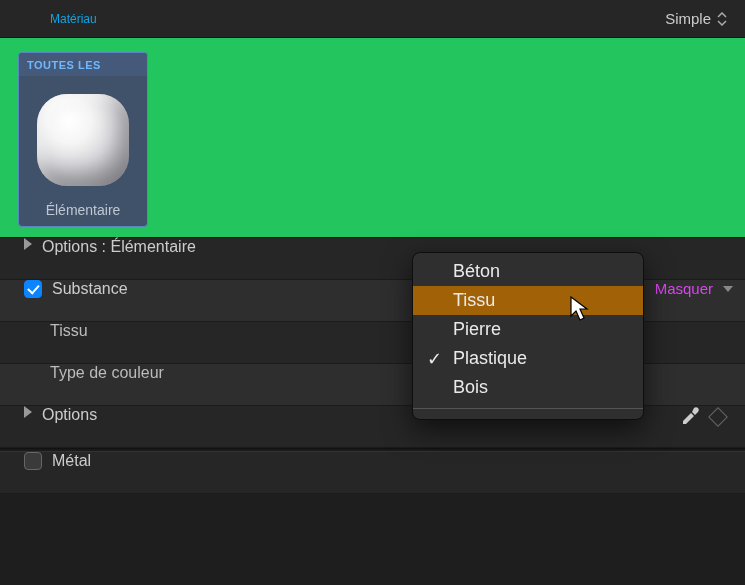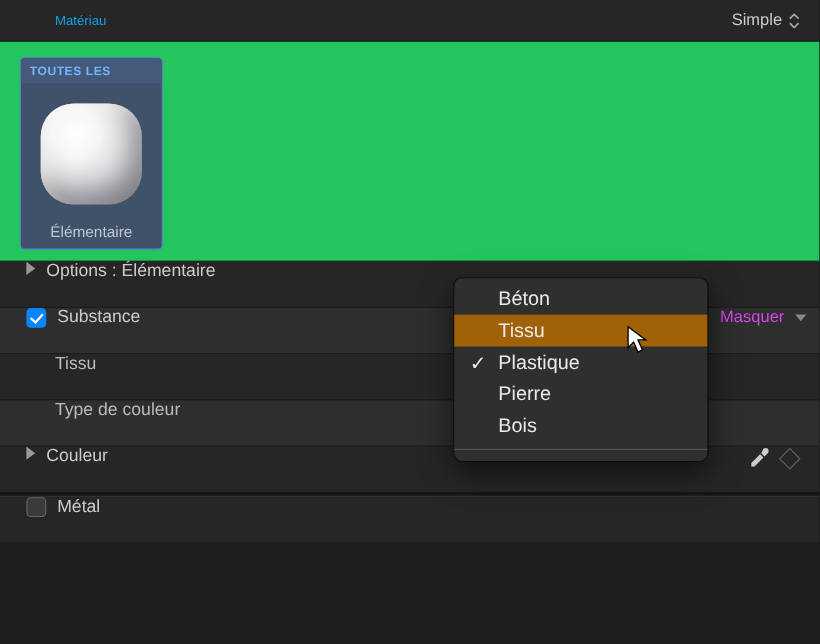--- a/index.html
+++ b/index.html
@@ -241,21 +241,21 @@
   <div class="row indent">
     <span class="label">Tissu</span>
   </div>
 
   <div class="row indent alt">
     <span class="label">Type de couleur</span>
   </div>
 
   <div class="row">
     <div class="disclosure"></div>
-    <span class="label">Couleur</span>
+    <span class="label">Options</span>
     <div class="row-right">
       <span class="eyedropper">
         <svg width="22" height="22" viewBox="0 0 22 22">
             <path d="M4 18 L4 15 L12 7 L15 10 L7 18 Z" fill="#ccc"></path>
             <path d="M13 6 L16 9 L19 6 C20 5 20 3 19 2 C18 1 16 1 15 2 Z" fill="#ccc"></path>
           </svg>
       </span>
       <span class="diamond"></span>
     </div>
   </div>
@@ -265,22 +265,22 @@
   <div class="row">
     <div class="checkbox"></div>
     <span class="label">Métal</span>
   </div>
 
 </div>
 
 <div class="menu" id="type-menu">
     <div class="menu-item">Béton</div>
     <div class="menu-item hover">Tissu</div>
+    <div class="menu-item">Pierre</div>
     <div class="menu-item checked">Plastique</div>
-    <div class="menu-item">Pierre</div>
     <div class="menu-item">Bois</div>
     <div class="menu-sep"></div>
   </div>
 
 <div class="cursor">
   <svg width="22" height="26" viewBox="0 0 22 26">
     <path d="M1 1 L1 20 L6 15 L10 24 L14 22 L10 13 L17 13 Z" fill="#fff" stroke="#000" stroke-width="1.2"></path>
   </svg>
 </div>
 

